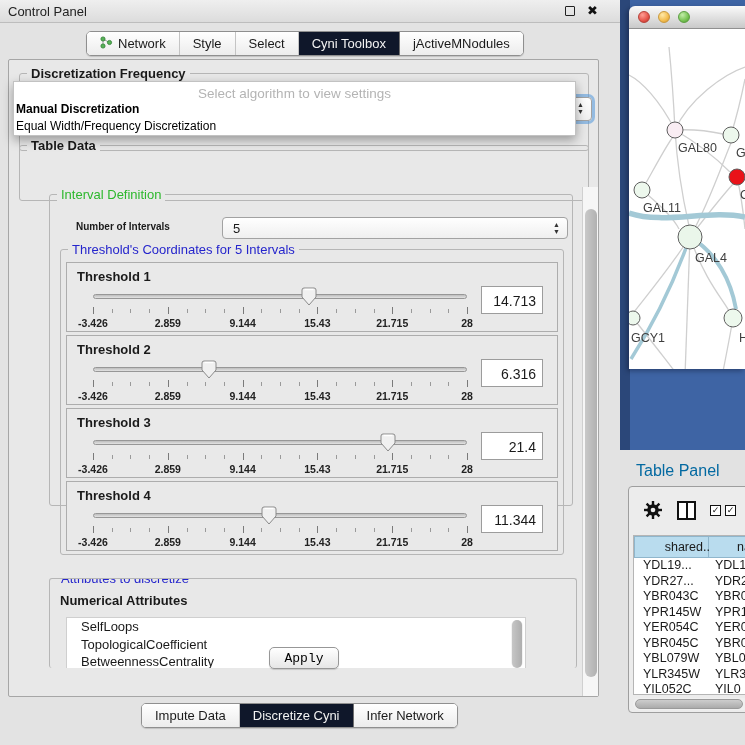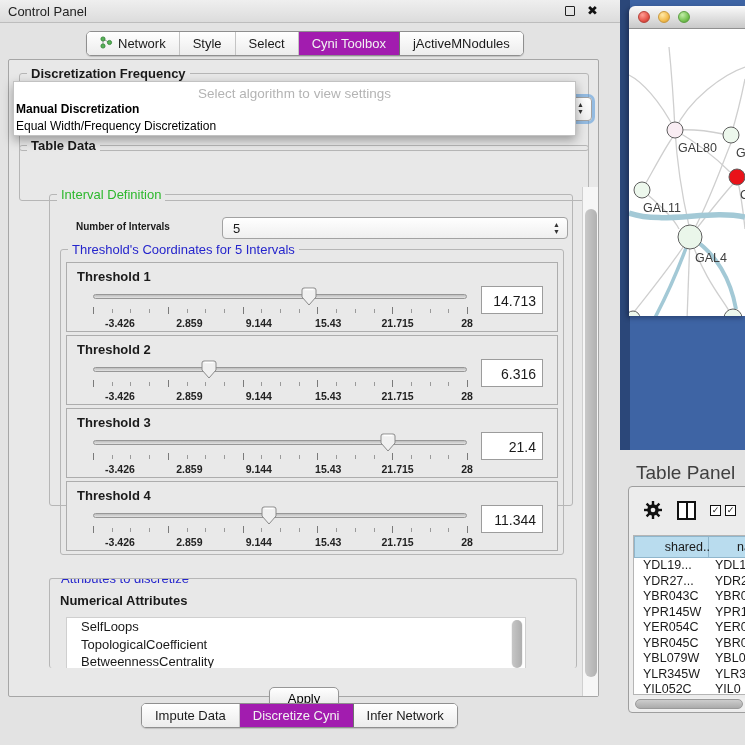--- a/index.html
+++ b/index.html
@@ -14,21 +14,21 @@
     display:flex; align-items:center; font-size:13px; color:#222; padding-left:8px; }
   #cp-titlebar .spacer { flex:1; }
   .float-icon { width:10px; height:10px; border:1.5px solid #222; border-radius:1px; margin-right:12px; }
   .close-icon { font-size:13px; font-weight:bold; color:#111; margin-right:22px; line-height:10px; }
 
   .tabstrip { display:inline-flex; border:1px solid #8f8f8f; border-radius:5px; overflow:hidden;
     background:#fdfdfd; height:25px; box-shadow:0 1px 1px rgba(0,0,0,.15); }
   .tabstrip .tab { display:flex; align-items:center; gap:5px; padding:0 13px; font-size:13px;
     color:#1a1a1a; background:linear-gradient(#ffffff,#ececec); border-right:1px solid #c4c4c4; cursor:default; }
   .tabstrip .tab:last-child { border-right:none; }
-  .tabstrip .tab.selected { background:#a21caf; color:#f2f2f2; border-right-color:#6f6f6f; }
+  .tabstrip .tab.selected { background:#0f172a; color:#f2f2f2; border-right-color:#6f6f6f; }
   #top-tabs { position:absolute; left:86px; top:31px; }
   #bottom-tabs { position:absolute; left:141px; top:703px; }
 
   #cp-content { position:absolute; left:8px; top:59px; width:591px; height:638px;
     border:1px solid #a6a6a6; border-radius:2px; background:#e8e8e8; }
 
   .group { position:absolute; border:1px solid #b6b6b6; border-radius:3px; }
   .group > .gtitle { position:absolute; top:-8px; left:7px; background:#e8e8e8; padding:0 4px;
     font-size:13px; white-space:nowrap; }
   .gtitle.dark { color:#1a1a1a; font-weight:bold; }
@@ -65,63 +65,63 @@
   .th-label { font-size:13px; font-weight:bold; margin:2px 0 0 2px; }
   .th-row { position:relative; height:46px; }
   .slider { position:absolute; left:18px; right:82px; top:4px; height:44px; }
   .track { position:absolute; left:0; right:0; top:6px; height:5px; border:1px solid #979797;
     border-radius:3px; background:linear-gradient(#bdbdbd,#e3e3e3); }
   .thumb { position:absolute; top:-1px; width:16px; height:19px; margin-left:-8px; }
   .ticks { position:absolute; left:0; right:0; top:19px; height:9px; }
   .tick { position:absolute; width:1px; background:#7a7a7a; }
   .tick.minor { height:4px; top:2px; background:#9a9a9a; }
   .tick.major { height:7px; top:0; }
-  .scale-labels { position:absolute; left:0; right:0; top:29px; height:13px;margin-left:27px; }
+  .scale-labels { position:absolute; left:0; right:0; top:29px; height:13px; }
   .scale-label { position:absolute; transform:translateX(-50%); font-size:10.5px; font-weight:bold; color:#222; white-space:nowrap; }
   .value-box { position:absolute; right:6px; top:2px; width:62px; height:28px; background:#ffffff;
     border:1px solid #9c9c9c; font-size:14px; text-align:right; padding:6px 6px 0 0; }
 
   
   #attributes-group { left:40px; top:518px; width:528px; height:90px; overflow:hidden; border-bottom:none; }
   #attr-title { position:absolute; left:10px; top:14px; font-size:13px; font-weight:bold; }
   #attr-listbox { position:absolute; left:16px; top:38px; width:460px; height:52px; background:#ffffff;
     border:1px solid #cfcfcf; overflow:hidden; font-size:13px; }
   .attr-item { padding:1px 0 1px 14px; line-height:15.5px; }
   #attr-vscroll { position:absolute; right:2px; top:2px; width:12px; height:48px;
     background:#f2f2f2; border-radius:6px; }
   #attr-vscroll .vthumb { position:absolute; left:1px; top:0; width:10px; height:48px; border-radius:5px;
     background:linear-gradient(90deg,#c6c6c6,#aeaeae); }
 
-  #apply-btn { position:absolute; left:260px; top:627px; width:70px; height:22px;
+  #apply-btn { position:absolute; left:260px; top:587px; width:70px; height:22px;
     border:1px solid #979797; border-radius:5px; background:linear-gradient(#ffffff,#e6e6e6);
-    font-size:13px; font-family:Liberation Sans, sans-serif; box-shadow:0 1px 1px rgba(0,0,0,.15); }
+    font-size:13px; font-family:Liberation Mono, monospace; box-shadow:0 1px 1px rgba(0,0,0,.15); }
 
   
   #main-vscroll { position:absolute; left:573px; top:127px; width:16px; height:509px;
     background:#f6f6f6; border-left:1px solid #d0d0d0; }
   #main-vscroll .vthumb { position:absolute; left:2px; top:22px; width:12px; height:468px; border-radius:6px;
     background:linear-gradient(90deg,#c9c9c9,#b1b1b1); }
 
   
   #right-panel { position:absolute; left:620px; top:0; width:125px; height:745px; }
   #desktop { position:absolute; left:0; top:0; width:125px; height:450px; background:#3e64a4; }
   #desktop .edge-shade { position:absolute; left:0; top:0; width:10px; height:450px; background:#2b4779; }
-  #net-window { position:absolute; left:9px; top:6px; width:116px; height:310px; border-radius:6px 0 0 0; overflow:hidden;
+  #net-window { position:absolute; left:9px; top:6px; width:116px; height:363px; border-radius:6px 0 0 0; overflow:hidden;
     box-shadow:-2px 2px 5px rgba(0,0,20,.35); }
   #net-titlebar { height:23px; background:linear-gradient(#fafafa,#c9c9c9); border-bottom:1px solid #909090;
     display:flex; align-items:center; gap:8px; padding-left:9px; }
   .tl { width:12px; height:12px; border-radius:50%; }
   .tl.red { background:radial-gradient(circle at 35% 30%, #ff9d94,#e5544a 60%,#b23228); border:1px solid #b54038;}
   .tl.yellow { background:radial-gradient(circle at 35% 30%, #ffe9a8,#f3bd4e 60%,#cd9334); border:1px solid #c9993d;}
   .tl.green { background:radial-gradient(circle at 35% 30%, #c2eda9,#77c353 60%,#4d9634); border:1px solid #5c9e41;}
   #net-canvas { width:116px; height:391px; background:#ffffff; }
 
   
   #tablepanel-area { position:absolute; left:0; top:450px; width:125px; height:295px; background:#e2e2e2; }
-  #tp-title { font-size:19px; color:#404040; padding:12px 0 0 16px; }
+  #tp-title { font-size:16px; color:#0369a1; padding:12px 0 0 16px; }
   #tp-frame { position:absolute; left:8px; top:36px; width:120px; height:227px; background:#ececec;
     border:1px solid #9e9e9e; border-radius:4px 0 0 4px; }
   #tp-toolbar { height:46px; display:flex; align-items:center; gap:14px; padding-left:14px; }
   .gear-wrap svg { display:block; }
   .col-icon { width:19px; height:19px; border:2px solid #111; background:#fff; position:relative; }
   .col-icon::after { content:""; position:absolute; left:7px; top:0; width:2px; height:15px; background:#111; }
   .chk-group { display:flex; gap:4px; }
   .chk { width:11px; height:11px; border:1.5px solid #111; background:#fff; font-size:9px; line-height:9px;
     font-weight:bold; text-align:center; color:#111; }
   #tp-table { position:absolute; left:4px; top:48px; width:116px; height:160px; background:#ffffff;

